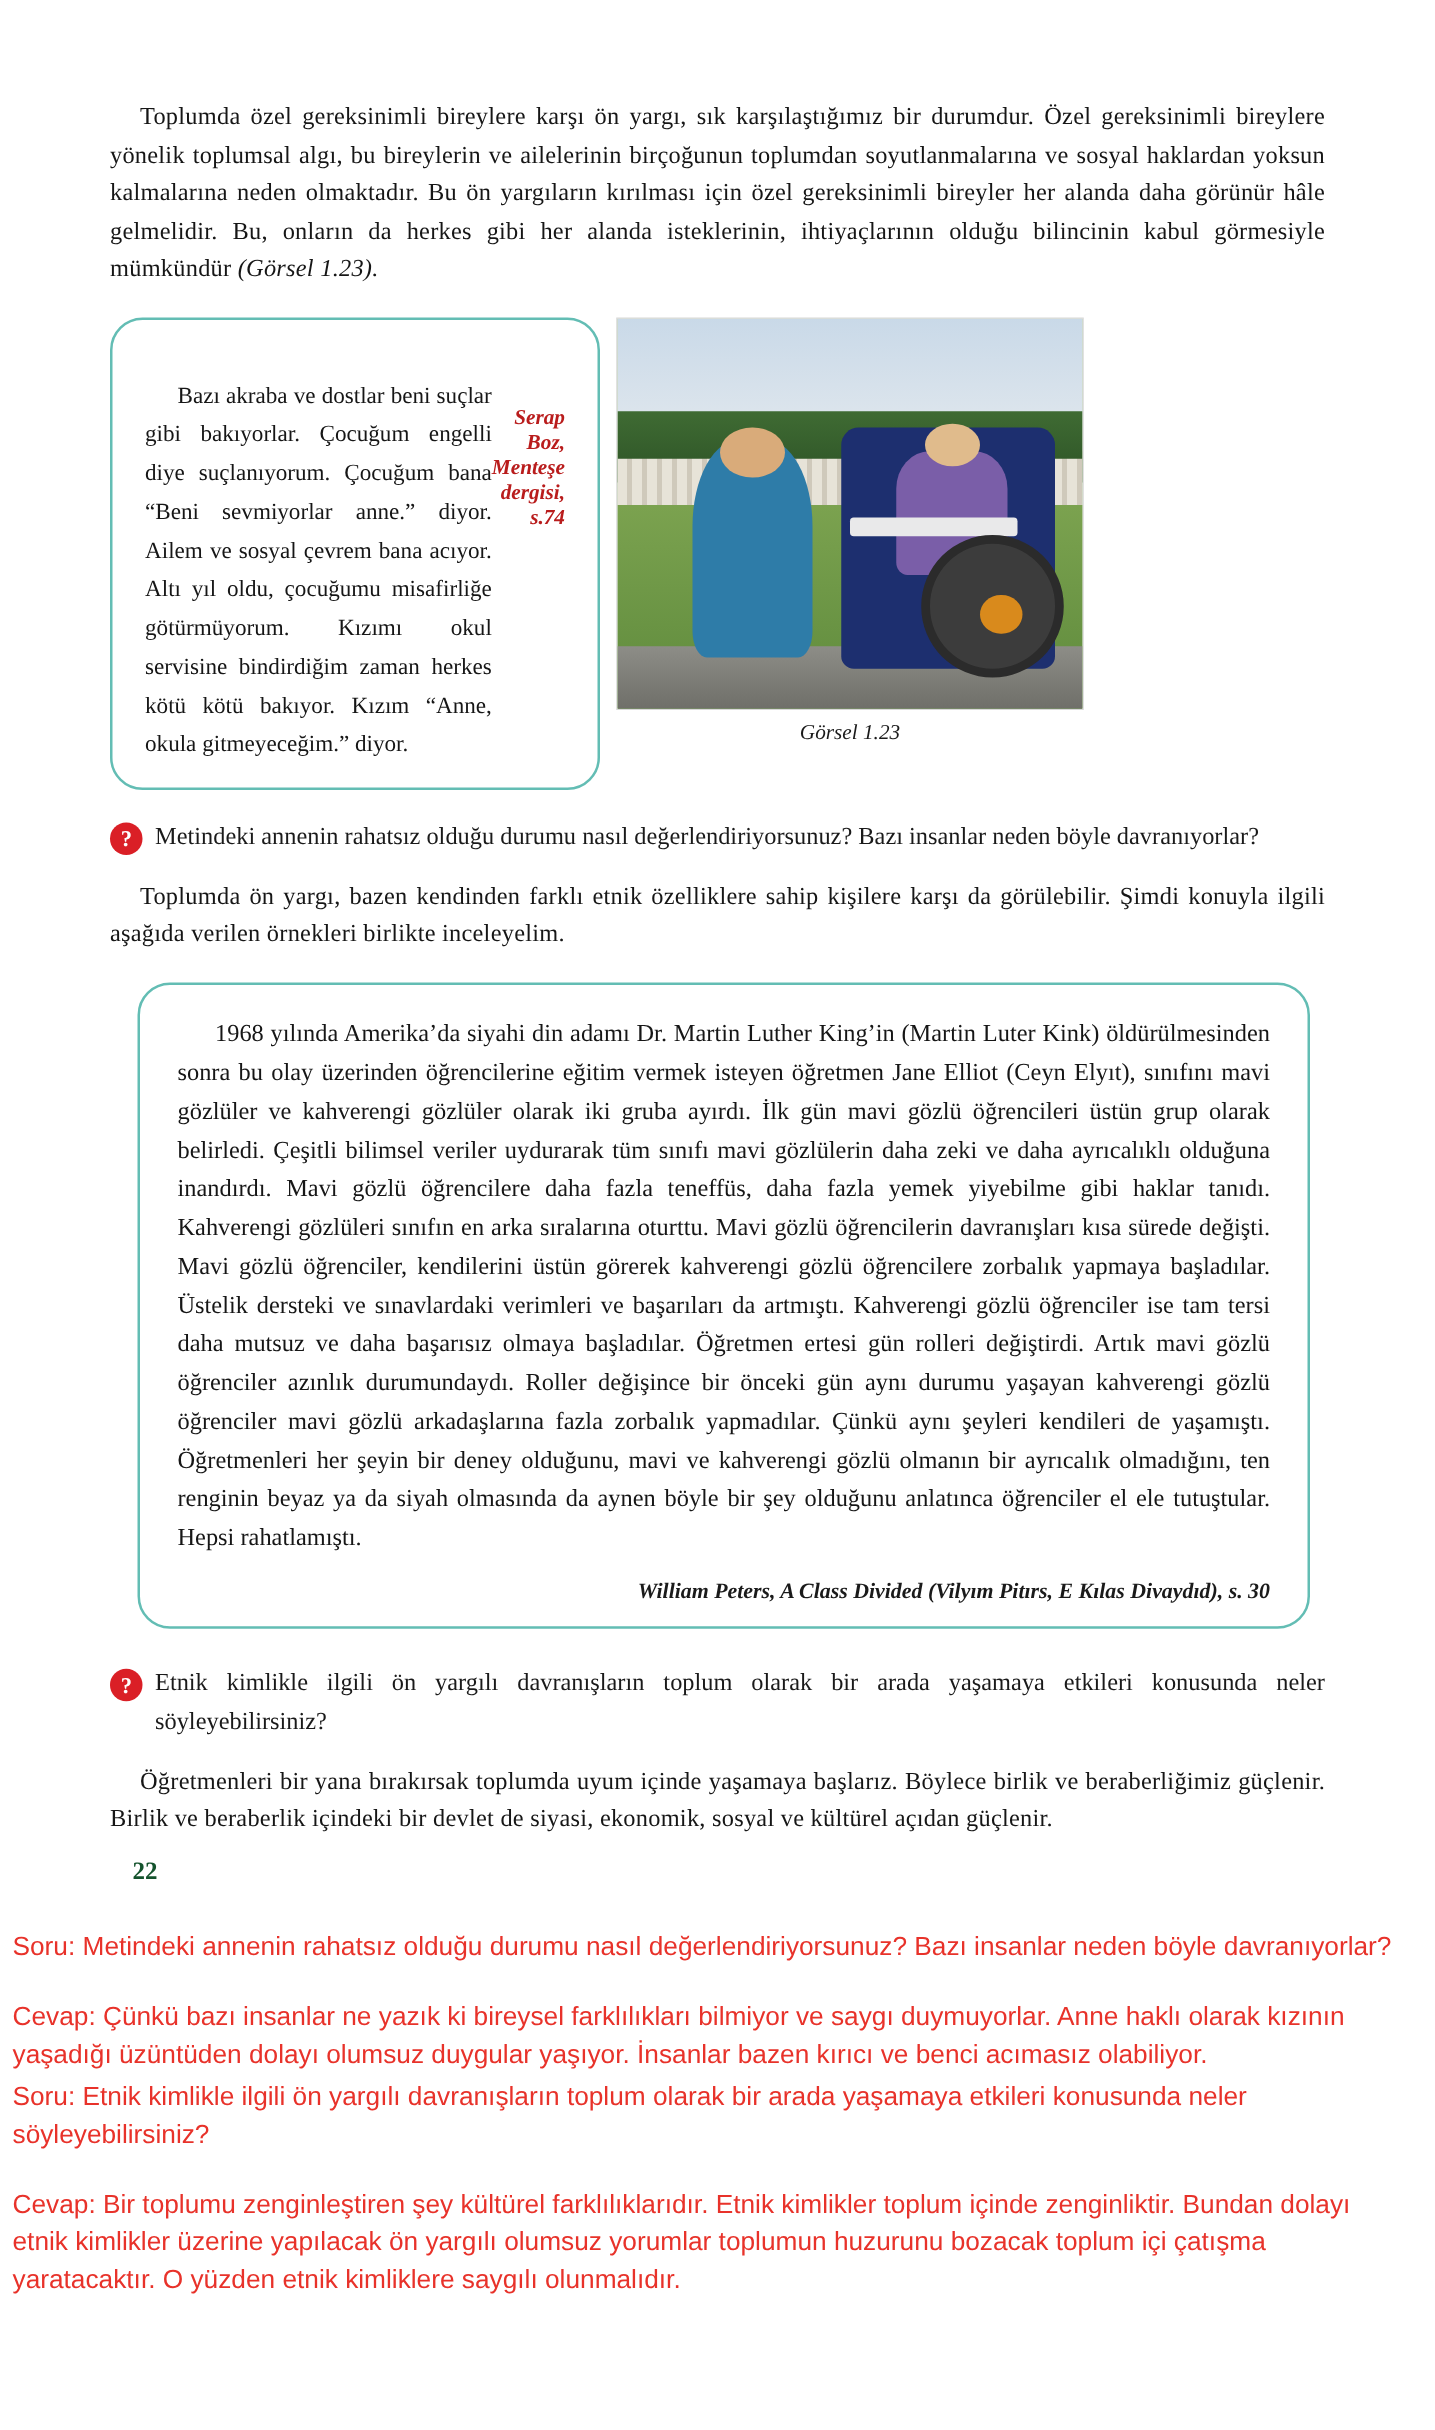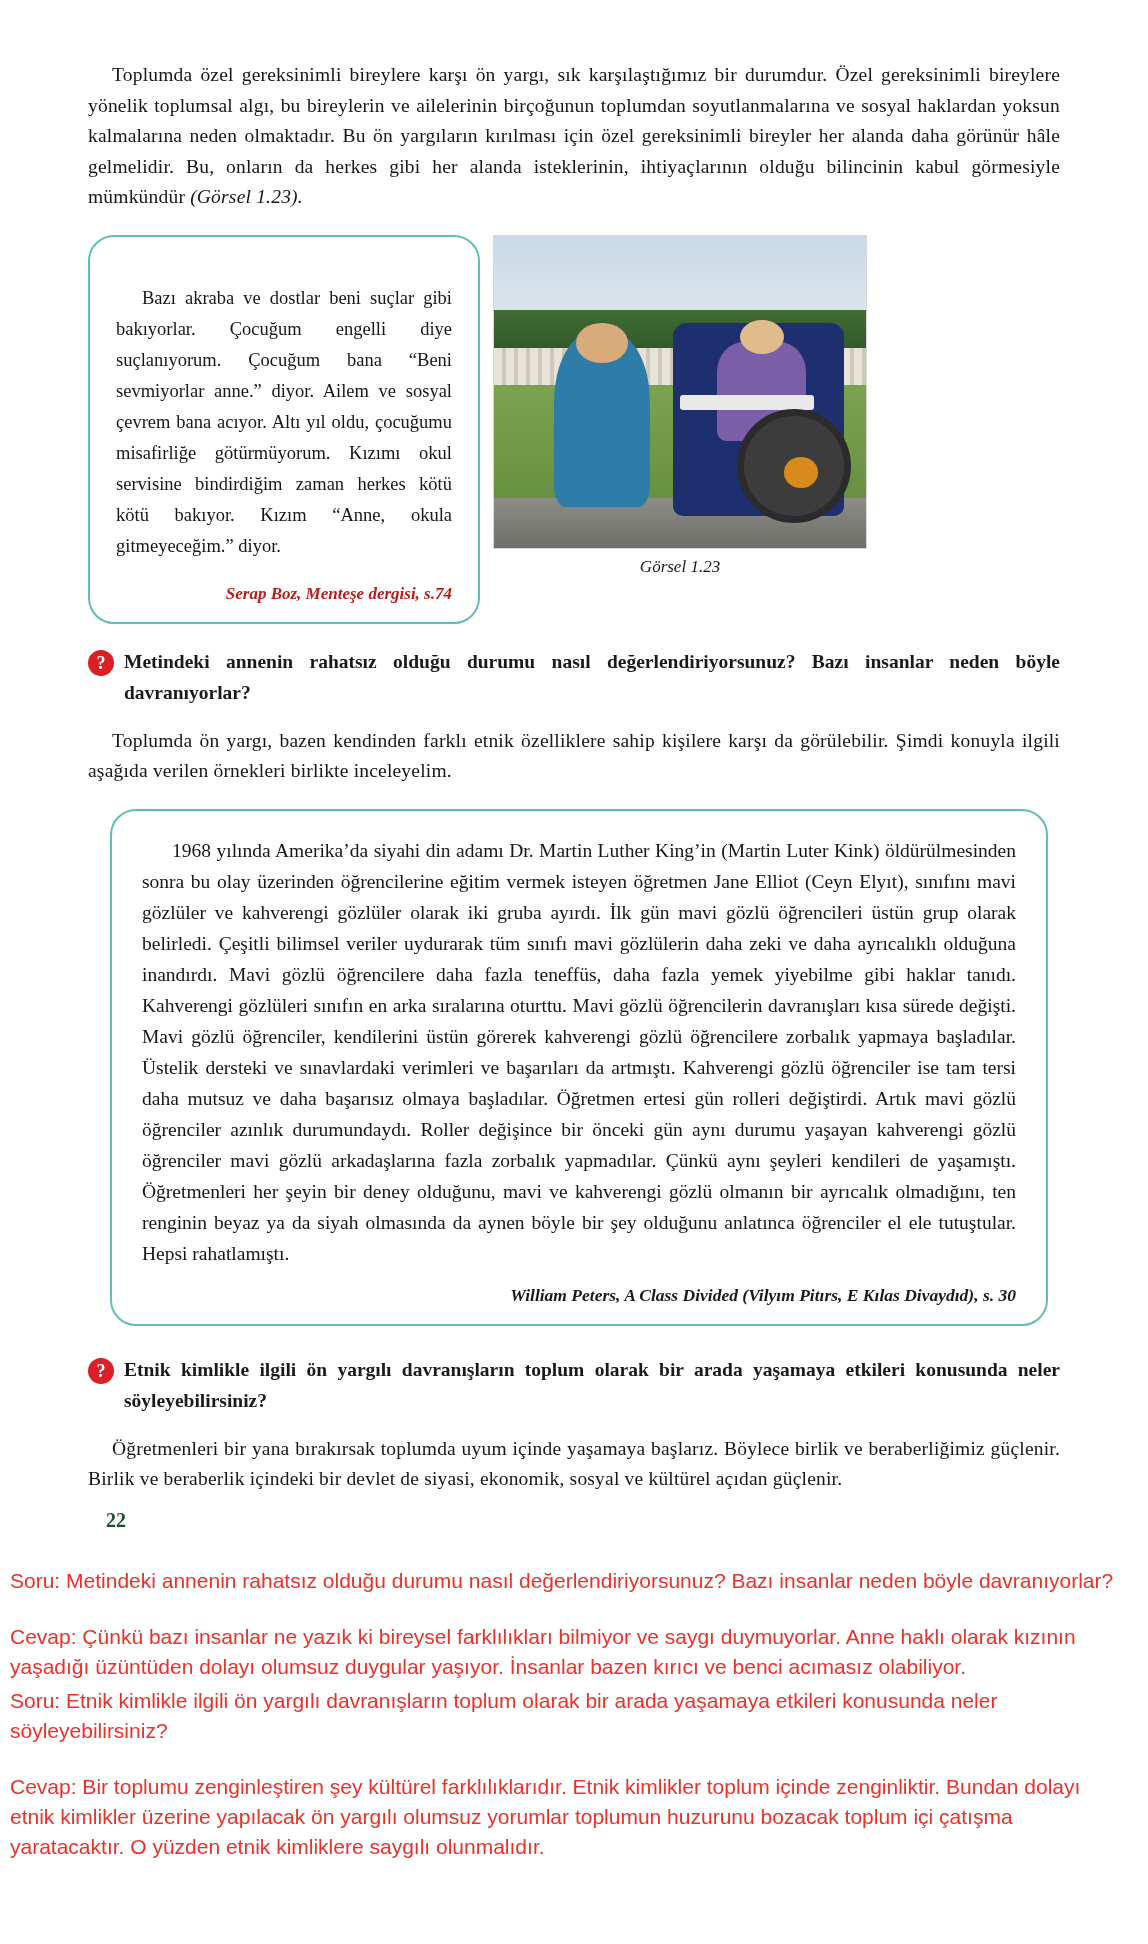--- a/index.html
+++ b/index.html
@@ -17,21 +17,21 @@
   }
   .page {
     width: 1148px;
     min-height: 1944px;
     position: relative;
     box-sizing: border-box;
   }
 
   
   .book {
-    padding: 60px 88px 0 88px;
+    padding: 79px 88px 0 88px;
     box-sizing: border-box;
   }
 
   p.body-text {
     font-size: 19.5px;
     line-height: 30.5px;
     text-align: justify;
     margin: 0 0 0 0;
     text-indent: 24px;
     color: #161616;
@@ -49,21 +49,21 @@
   }
 
   .quote-box {
     border: 2.5px solid #63bdb4;
     border-radius: 26px;
     width: 392px;
     min-height: 288px;
     box-sizing: border-box;
     padding: 46px 26px 18px 26px;
     display: flex;
-    flex-direction: column;
+    flex-direction: row;
   }
   .quote-box p {
     font-size: 18.5px;
     line-height: 31px;
     text-align: justify;
     margin: 0;
     text-indent: 26px;
     color: #161616;
   }
   .quote-source {
@@ -141,21 +141,21 @@
     font-family: "Liberation Serif", serif;
     font-weight: bold;
     font-size: 18px;
     line-height: 26px;
     text-align: center;
     margin-top: 4px;
   }
   .q-text {
     font-size: 19.5px;
     line-height: 31px;
-    font-weight: bold;
+    font-weight: normal;
     text-align: justify;
     flex: 1 1 auto;
   }
 
   
   .story-box {
     border: 2.5px solid #63bdb4;
     border-radius: 26px;
     margin: 22px 12px 0 22px;
     padding: 24px 30px 18px 30px;

